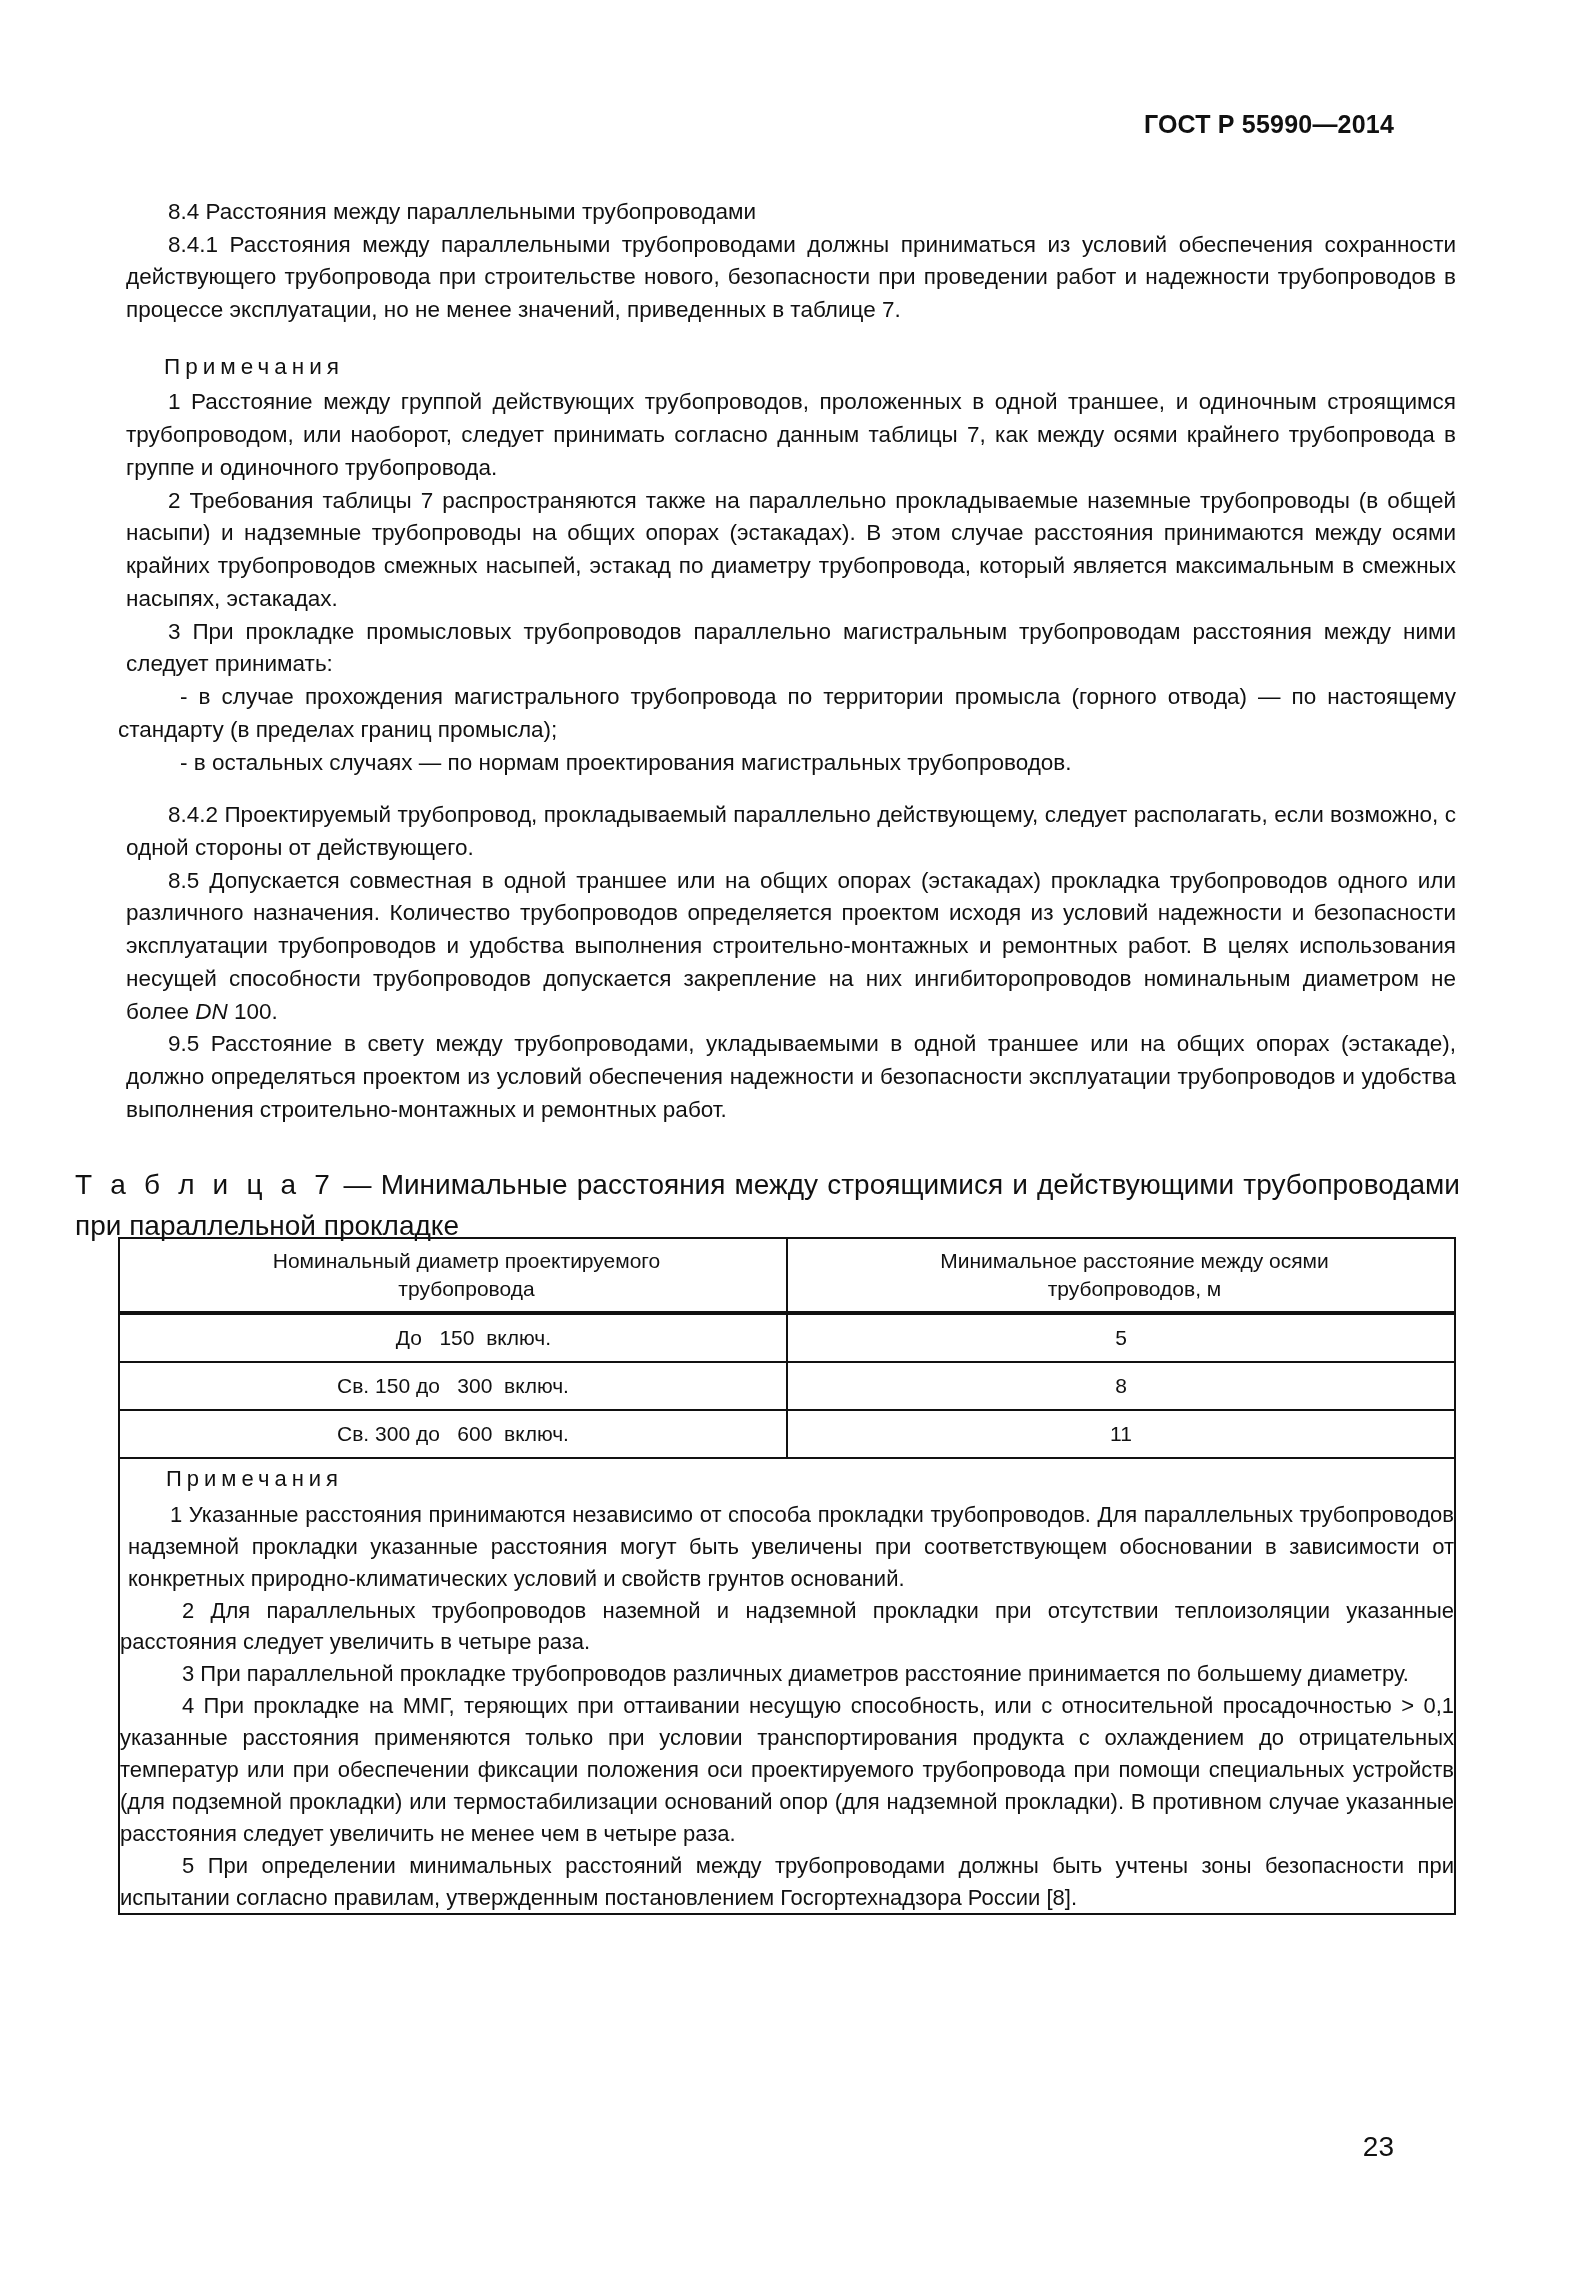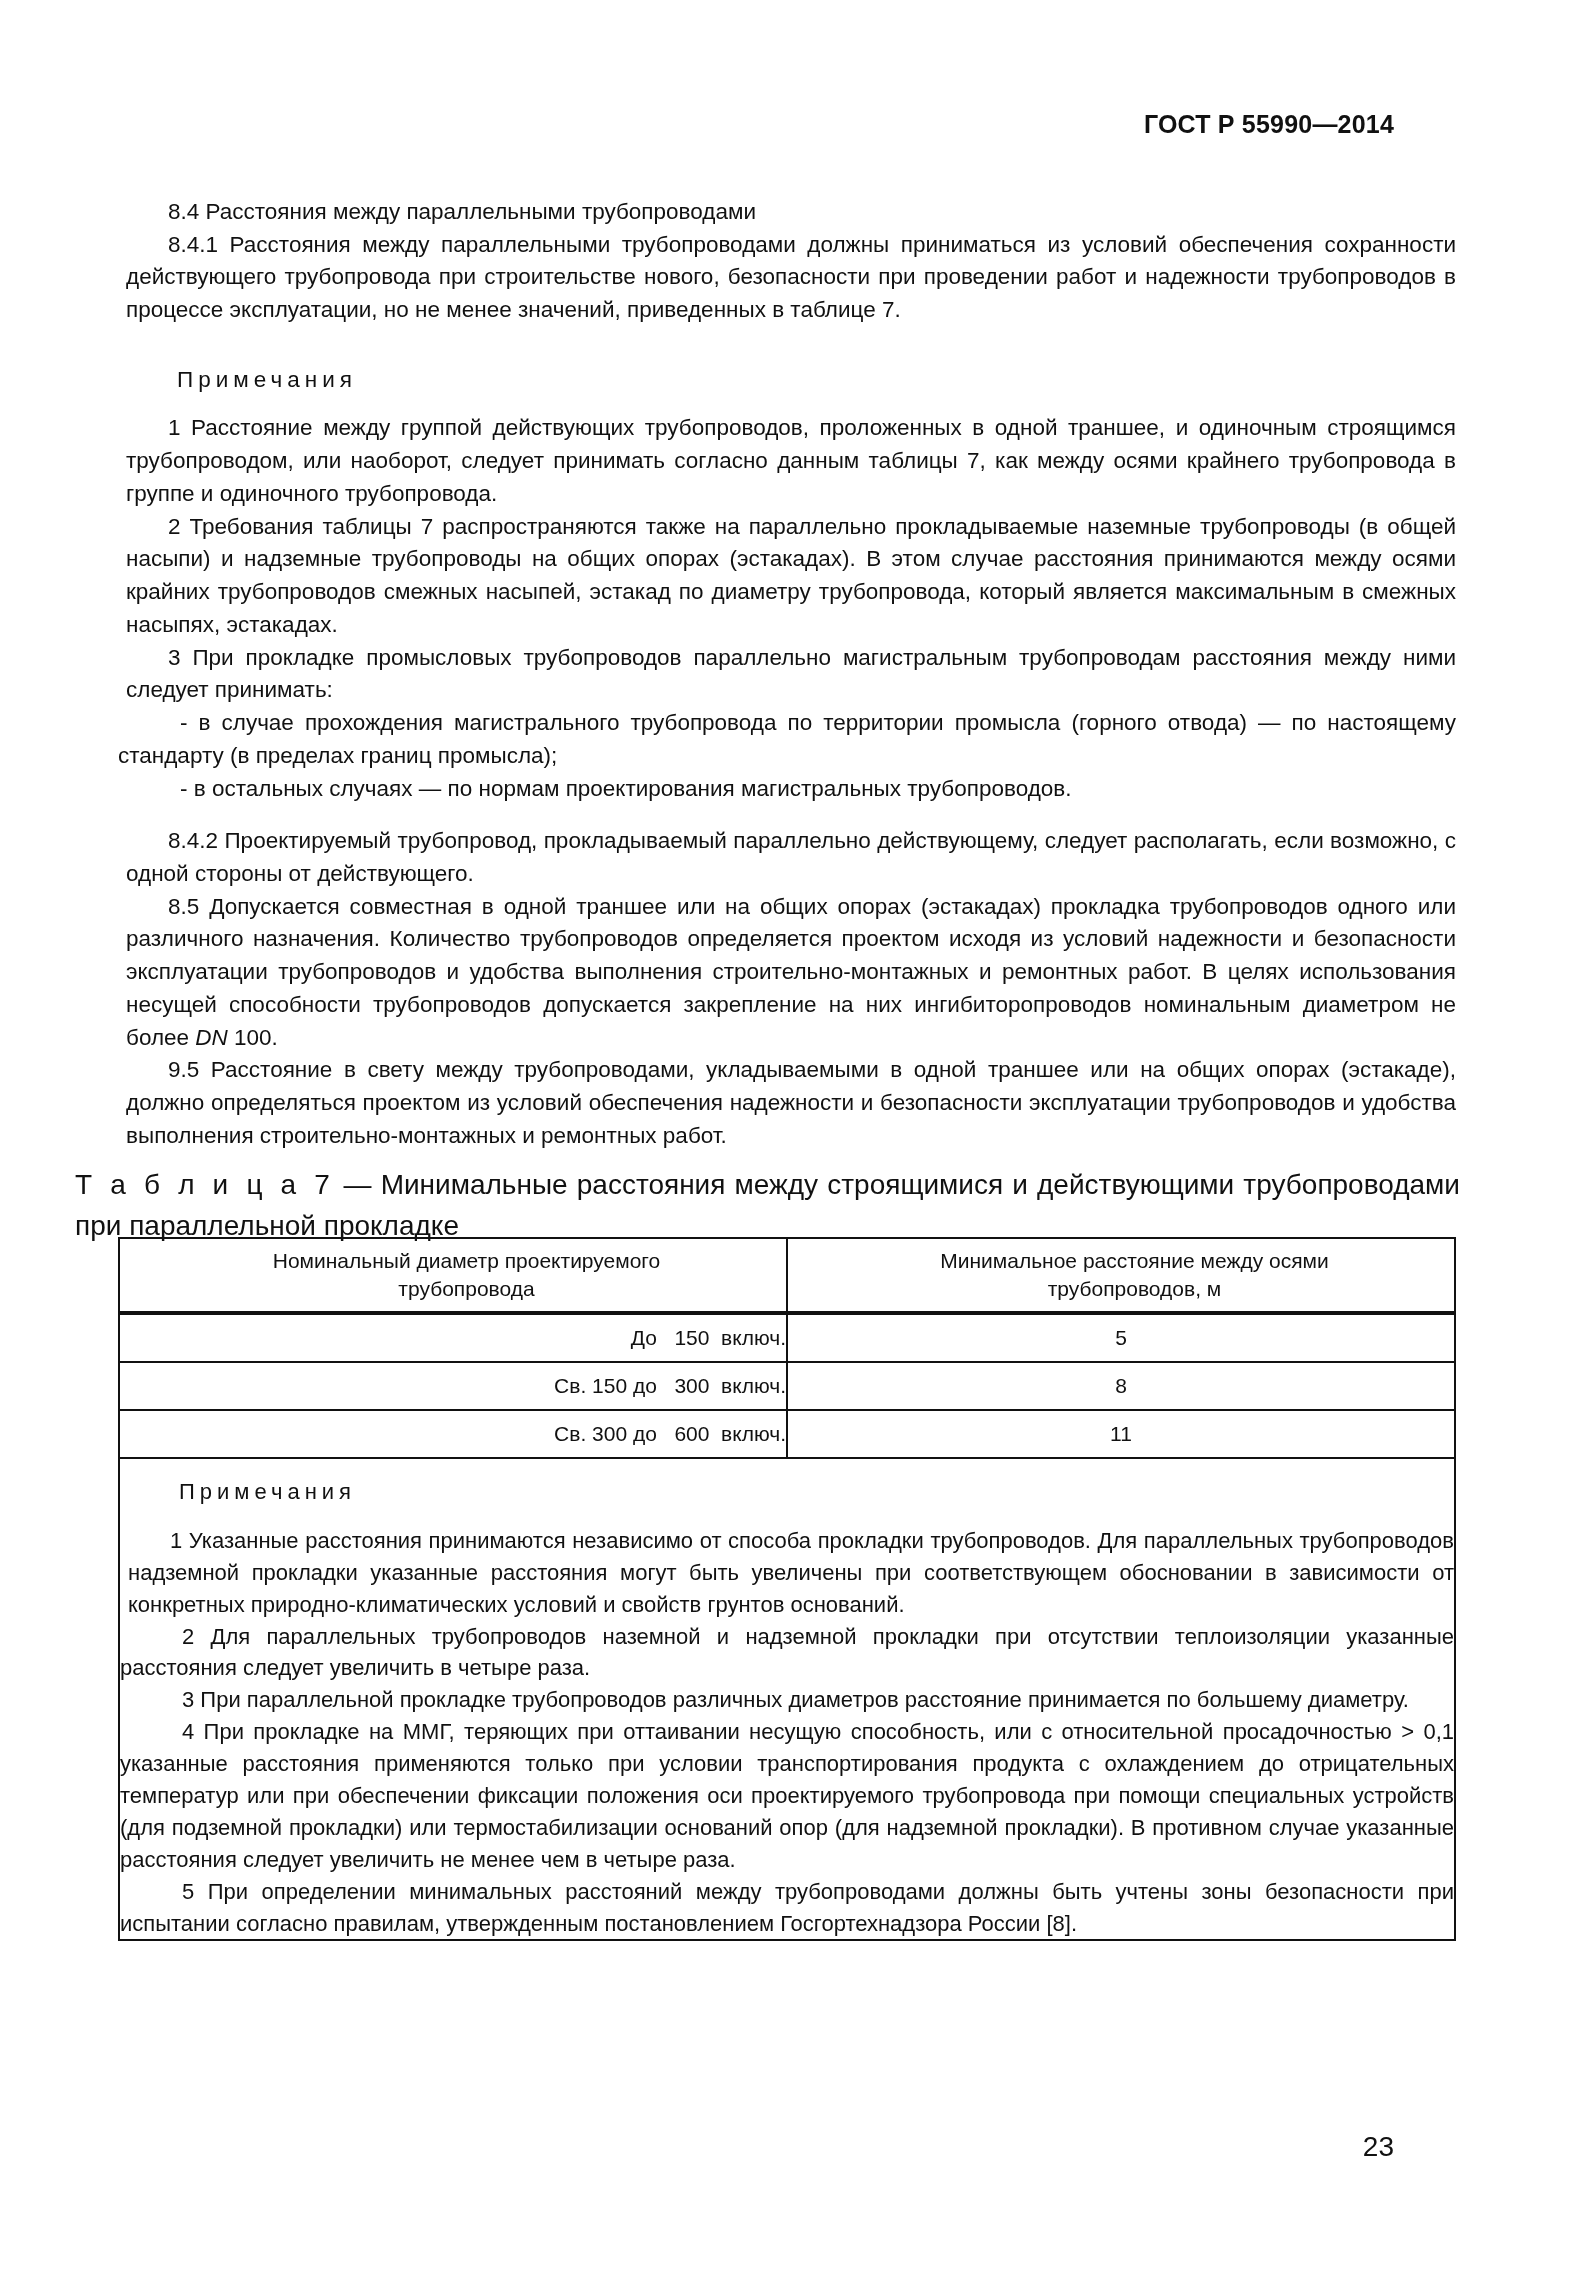--- a/index.html
+++ b/index.html
@@ -55,21 +55,21 @@
   p.ind2 {
     text-indent: 62px;
   }
   .gap-md { height: 20px; }
 
   .notes-title {
     font-size: 22.5px;
     line-height: 1.4;
     letter-spacing: 5px;
     text-indent: 42px;
-    margin: 17px;
+    margin: 4px;
   }
 
   .ital { font-style: italic; }
 
   
   .table-caption {
     position: absolute;
     top: 1165px;
     left: 75px;
     width: 1385px;
@@ -116,21 +116,21 @@
     border-top: 2px solid #111111;
     border-bottom: none;
     height: 0;
     padding: 0;
     line-height: 0;
     font-size: 0;
   }
   td.dcell-l {
     height: 46px;
     padding: 4px 6px 4px 22px;
-    text-align: right;
+    text-align: center;
     vertical-align: middle;
     white-space: pre;
   }
   td.dcell-r {
     height: 46px;
     text-align: center;
     vertical-align: middle;
   }
   td.notes-cell {
     padding: 22px 26px 26px 26px;

